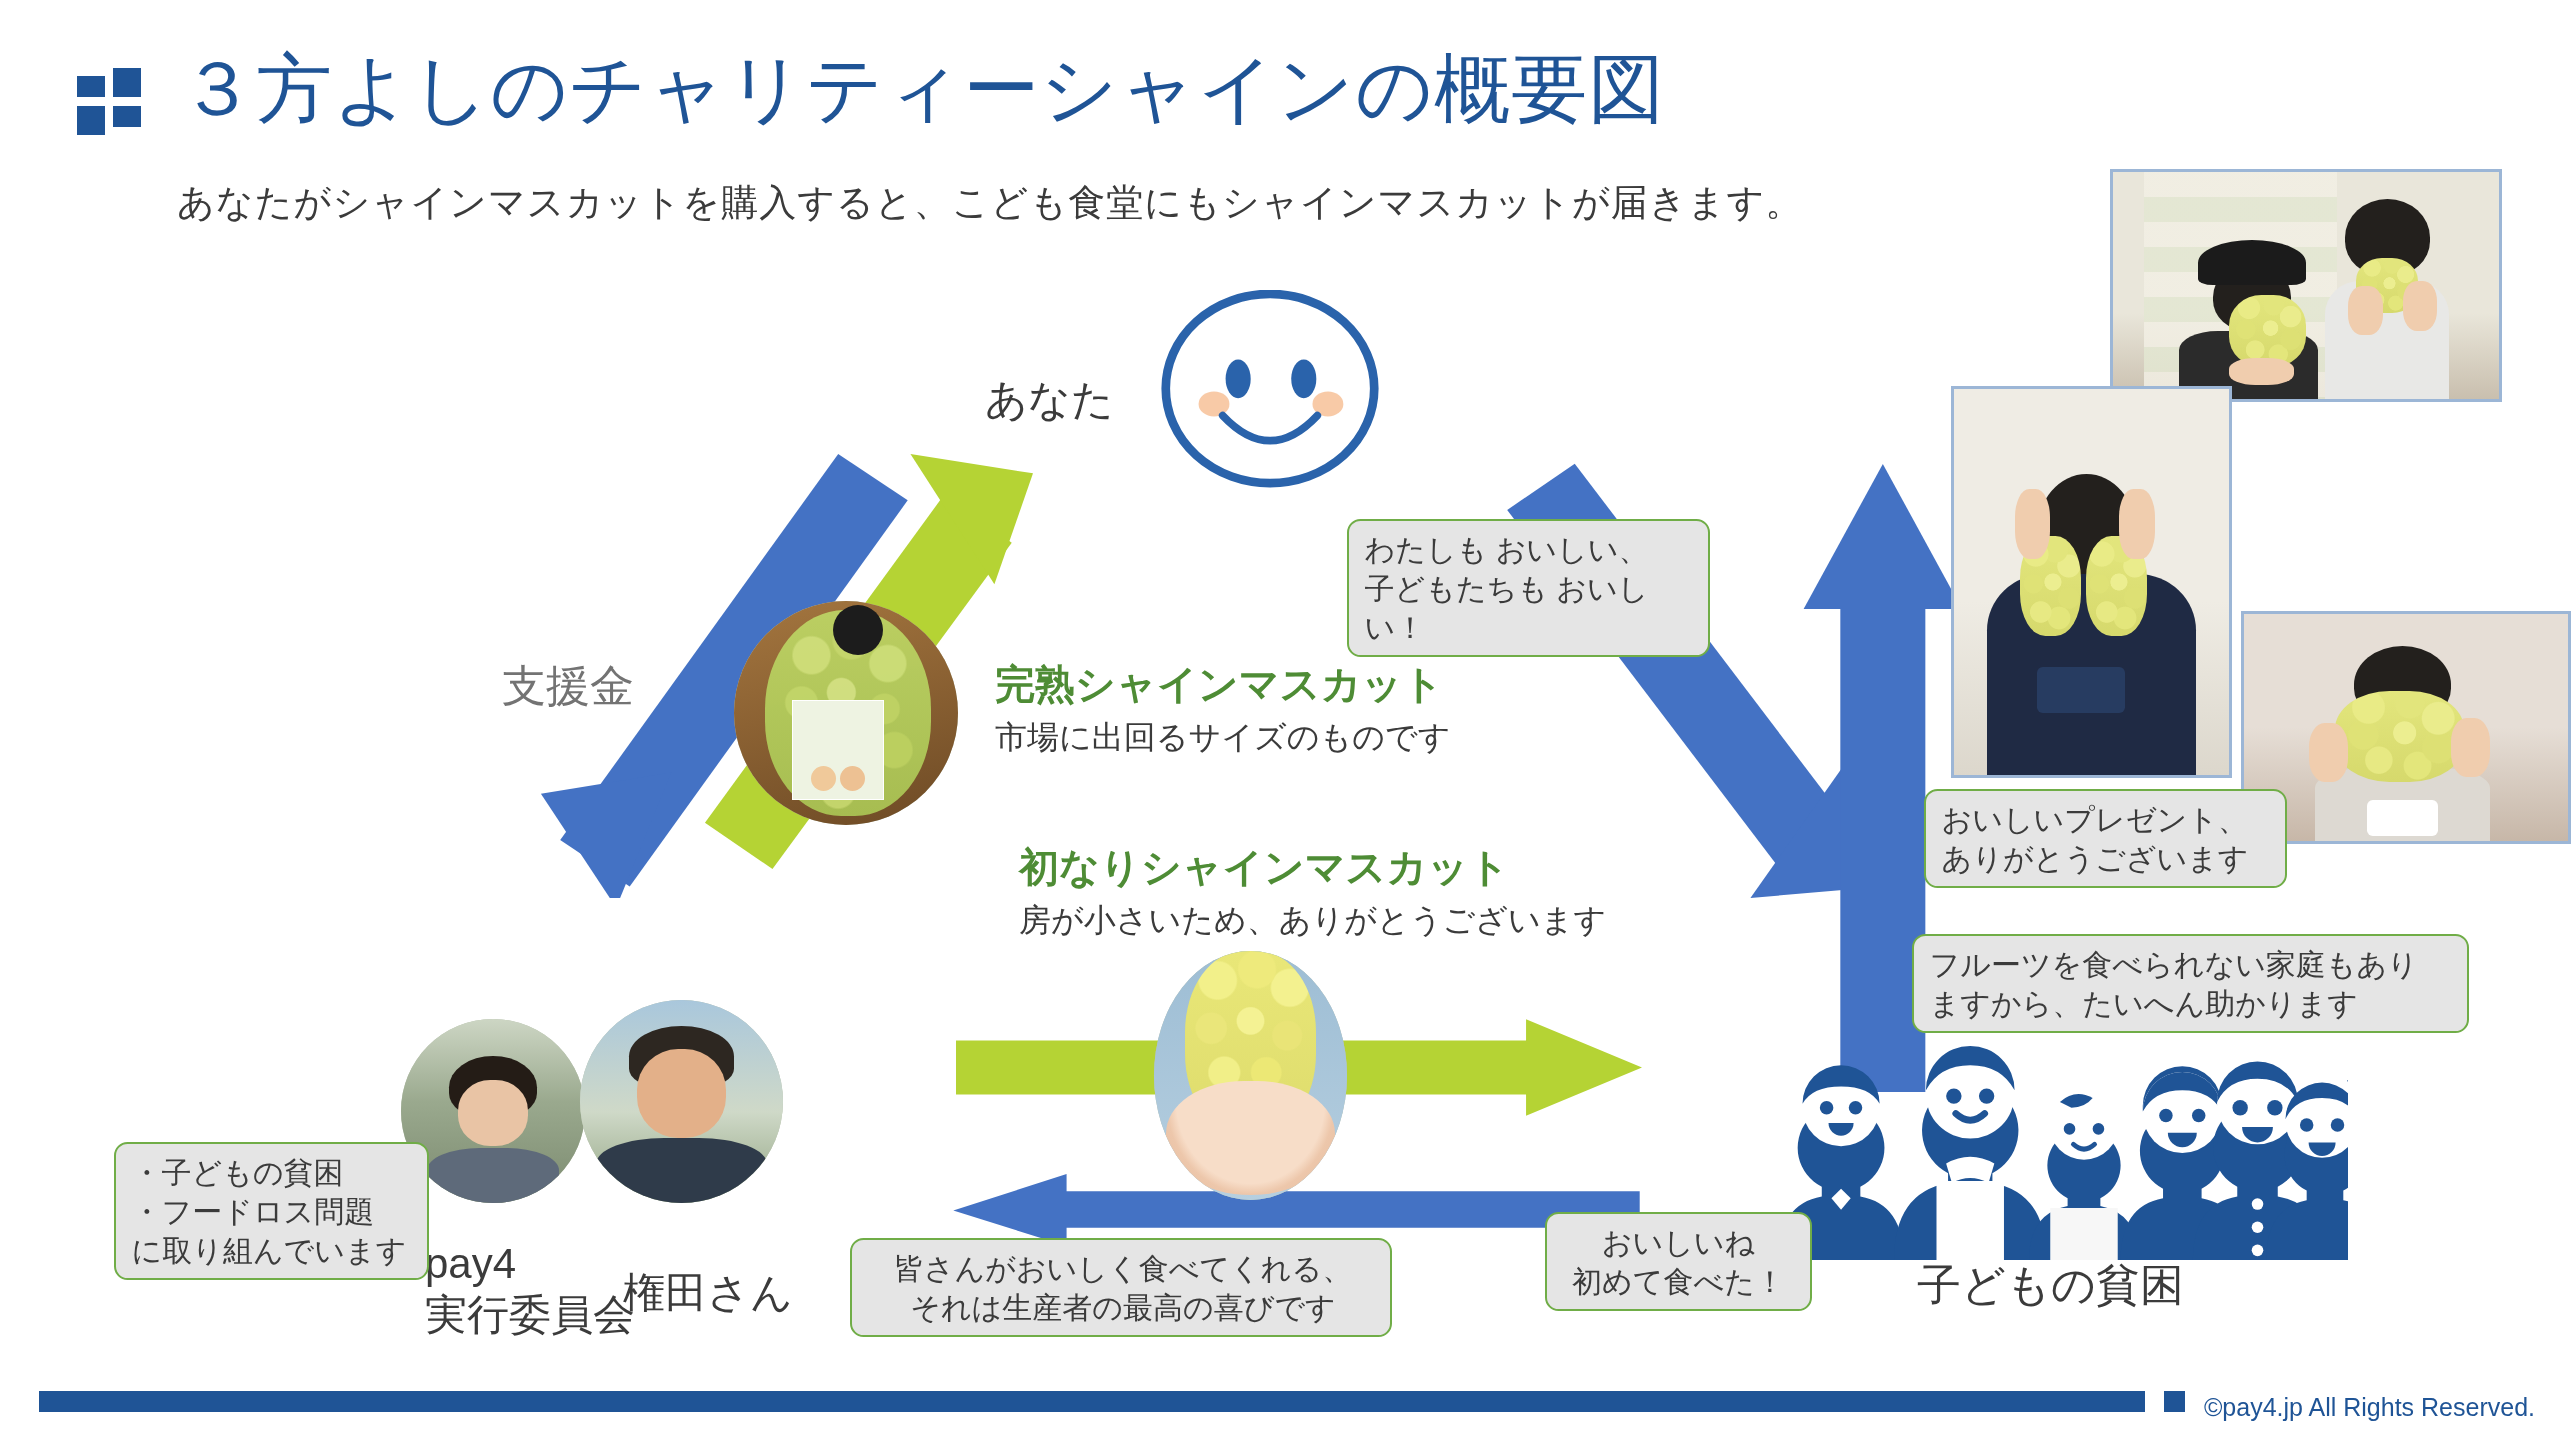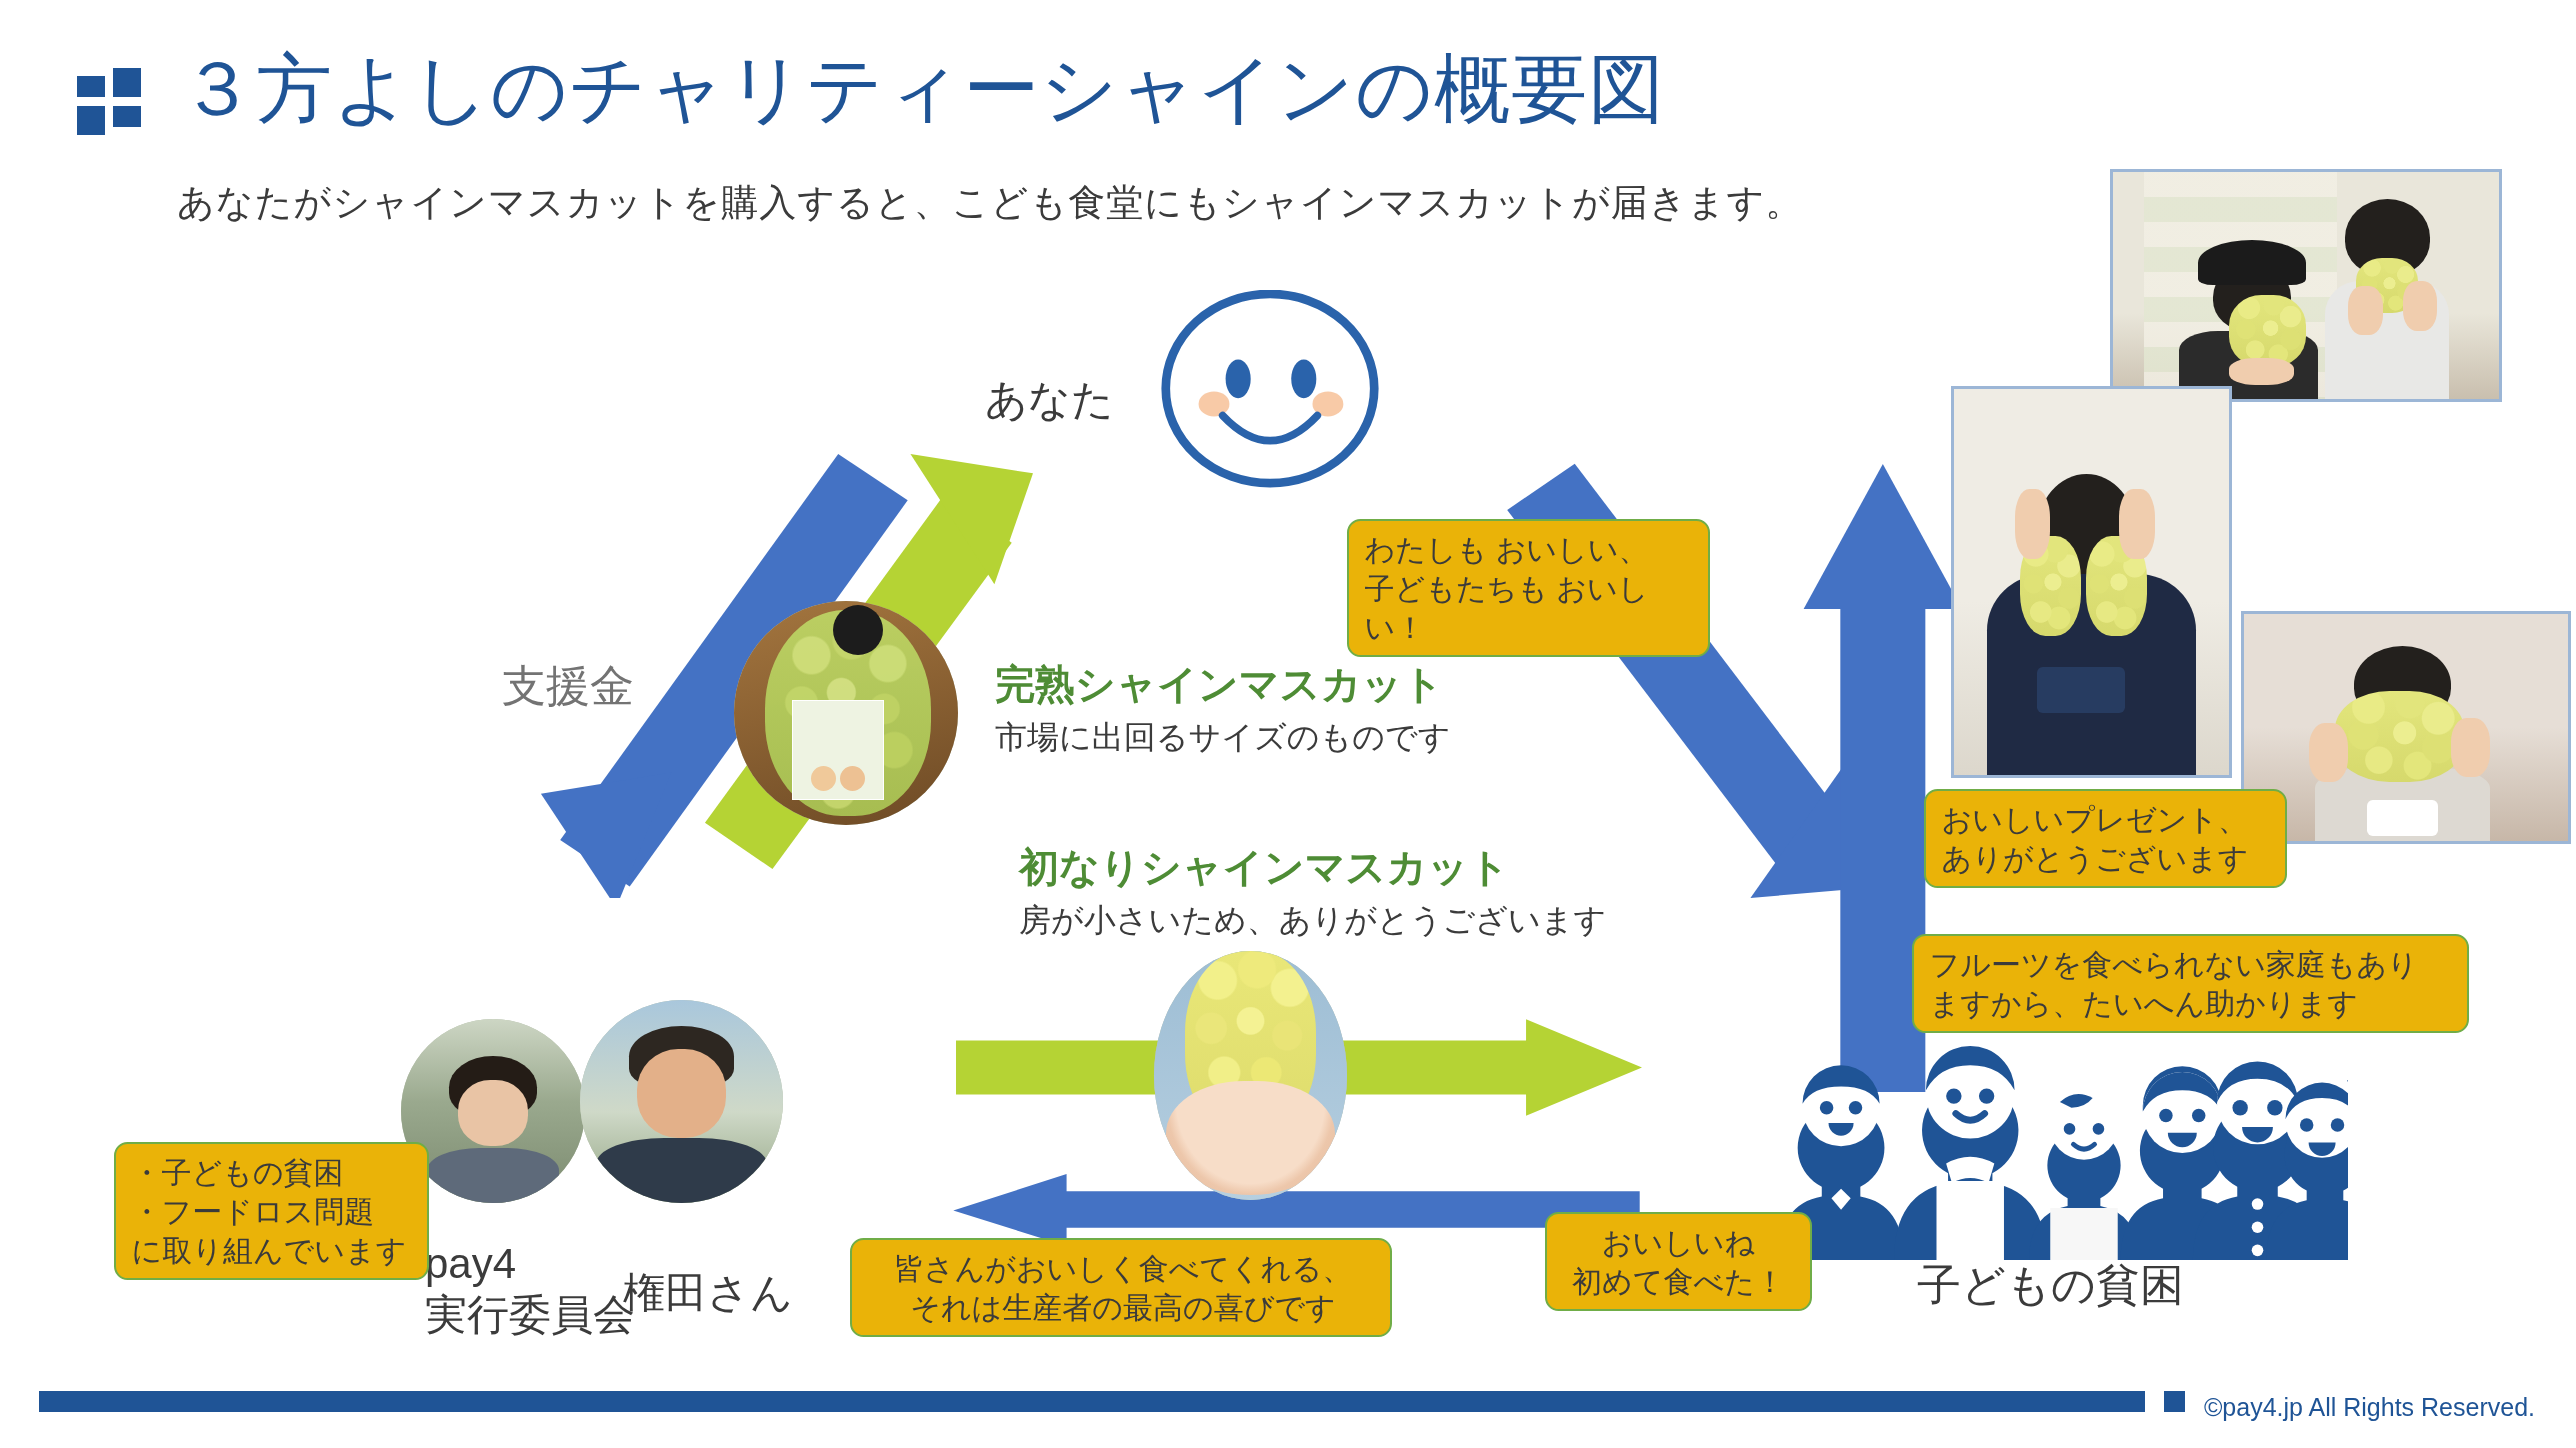--- a/index.html
+++ b/index.html
@@ -130,21 +130,21 @@
   .pt-man .hair{position:absolute;left:24%;top:13%;width:52%;height:30%;border-radius:50% 50% 30% 30%;background:#2d2721;}
   .pt-man .face{position:absolute;left:28%;top:24%;width:44%;height:44%;border-radius:46%;background:#e3b089;}
   .pt-man .body{position:absolute;left:8%;bottom:0;width:84%;height:32%;border-radius:40% 40% 0 0;background:#2f3b4a;}
 
   
   .grn-title{font-size:40px;font-weight:bold;color:#4e8c35;white-space:nowrap;}
   .grn-sub{font-size:32px;color:#3b3b3b;white-space:nowrap;margin-top:3.9px;}
 
   
   .bubble{
-    position:absolute;background:#eab308;border:2.9px solid #70ad47;border-radius:13.5px;
+    position:absolute;background:#e5e5e5;border:2.9px solid #70ad47;border-radius:13.5px;
     padding:8.7px 15.5px;font-size:30px;line-height:1.3;color:#3b3b3b;white-space:pre-line;
   }
 
   
   .collage{position:absolute;border:3.9px solid #9cb6d6;overflow:hidden;background:#dfe6ee;}
   .ph-a{left:2110px;top:169px;width:386px;height:227px;}
   .ph-b{left:1951px;top:386px;width:275px;height:386px;}
   .ph-c{left:2241px;top:611px;width:324px;height:227px;}
   .tex{position:absolute;inset:0;}
   .kid-head{position:absolute;border-radius:50% 50% 45% 45%;background:#23201d;}

